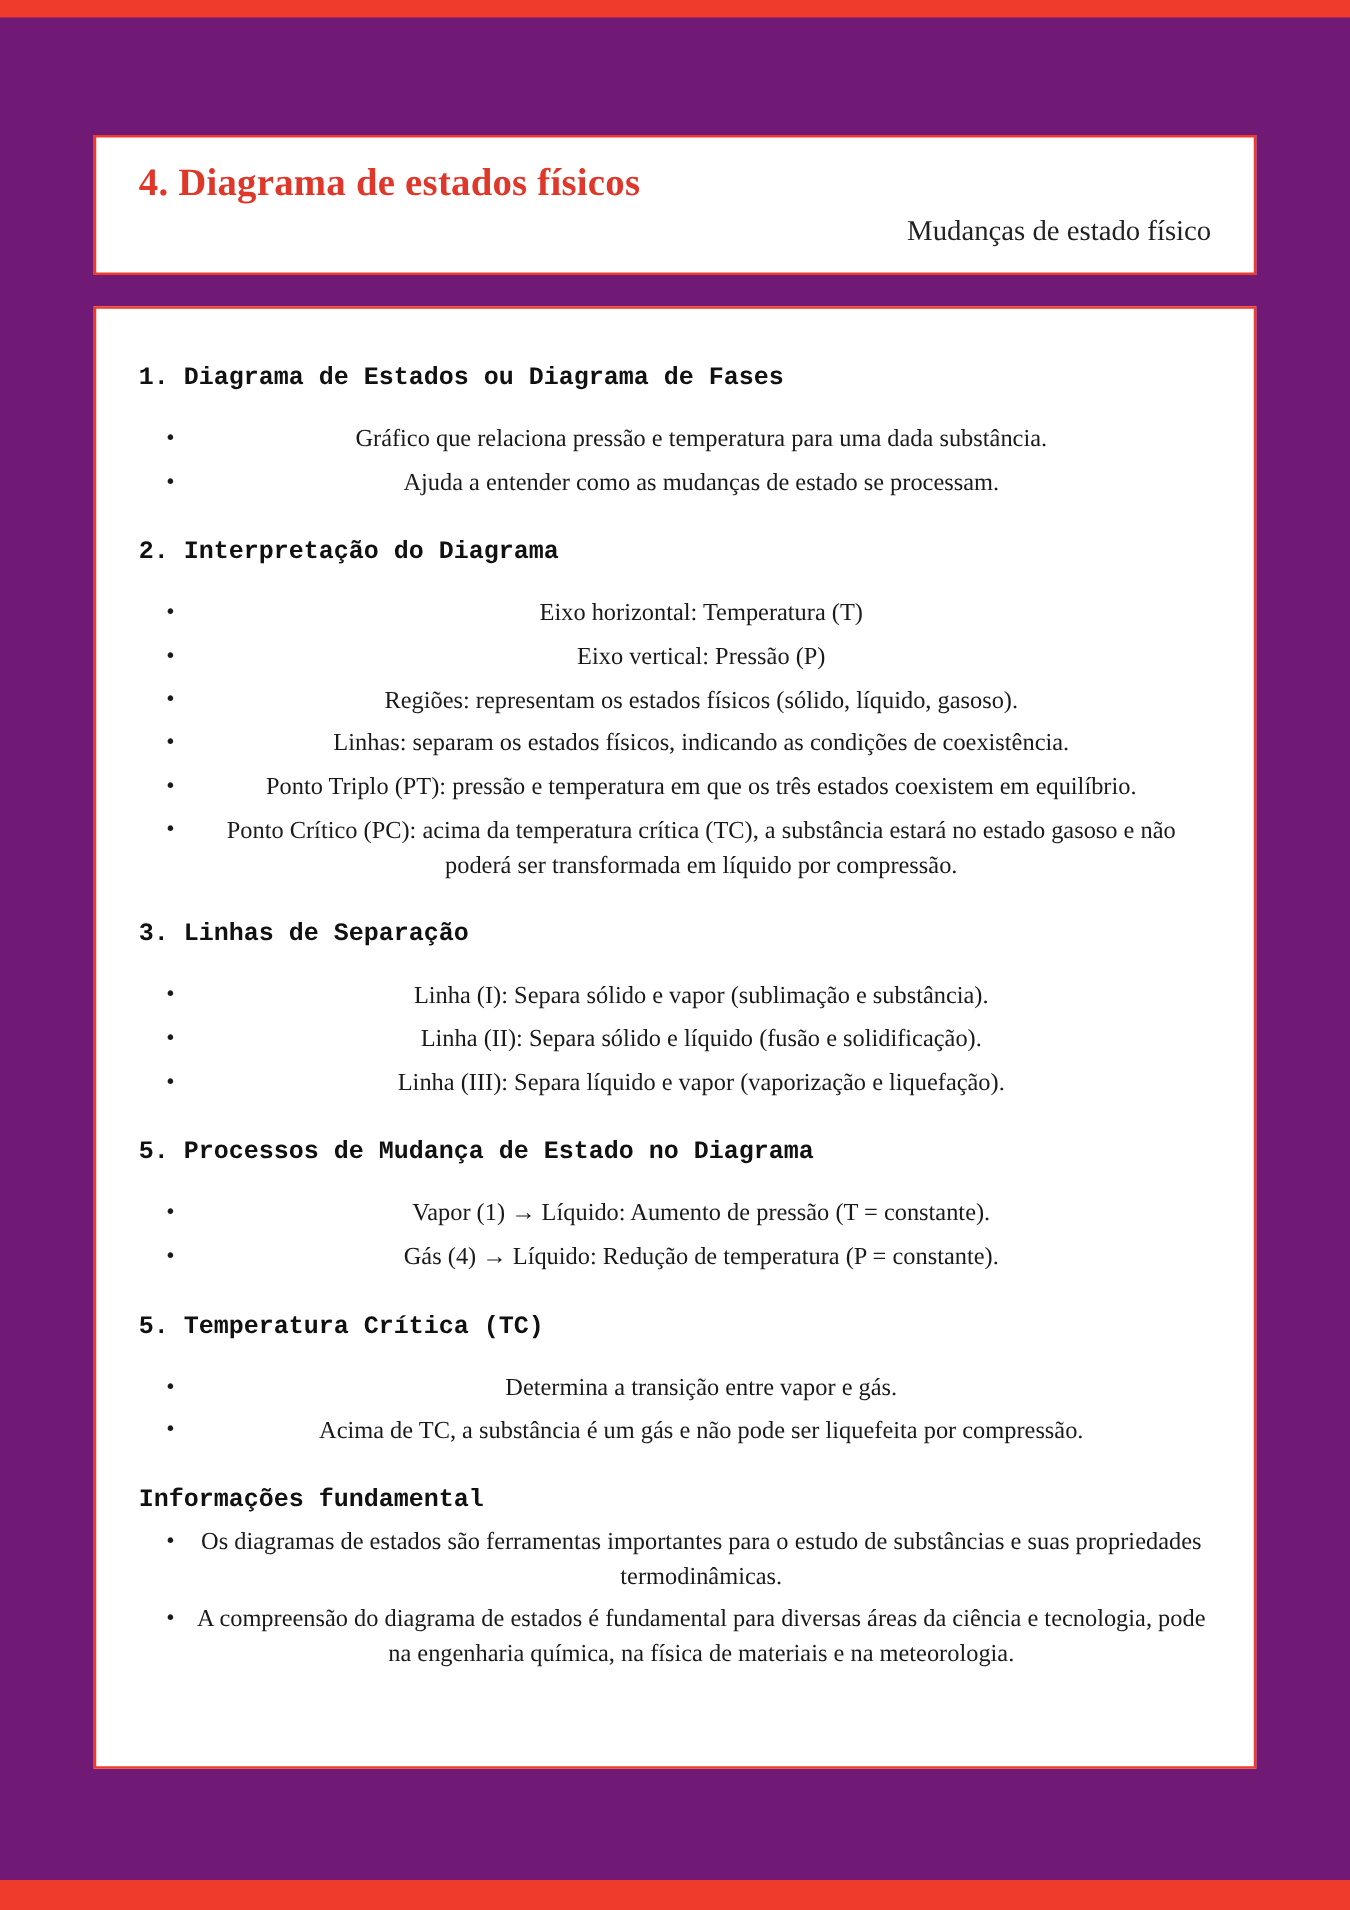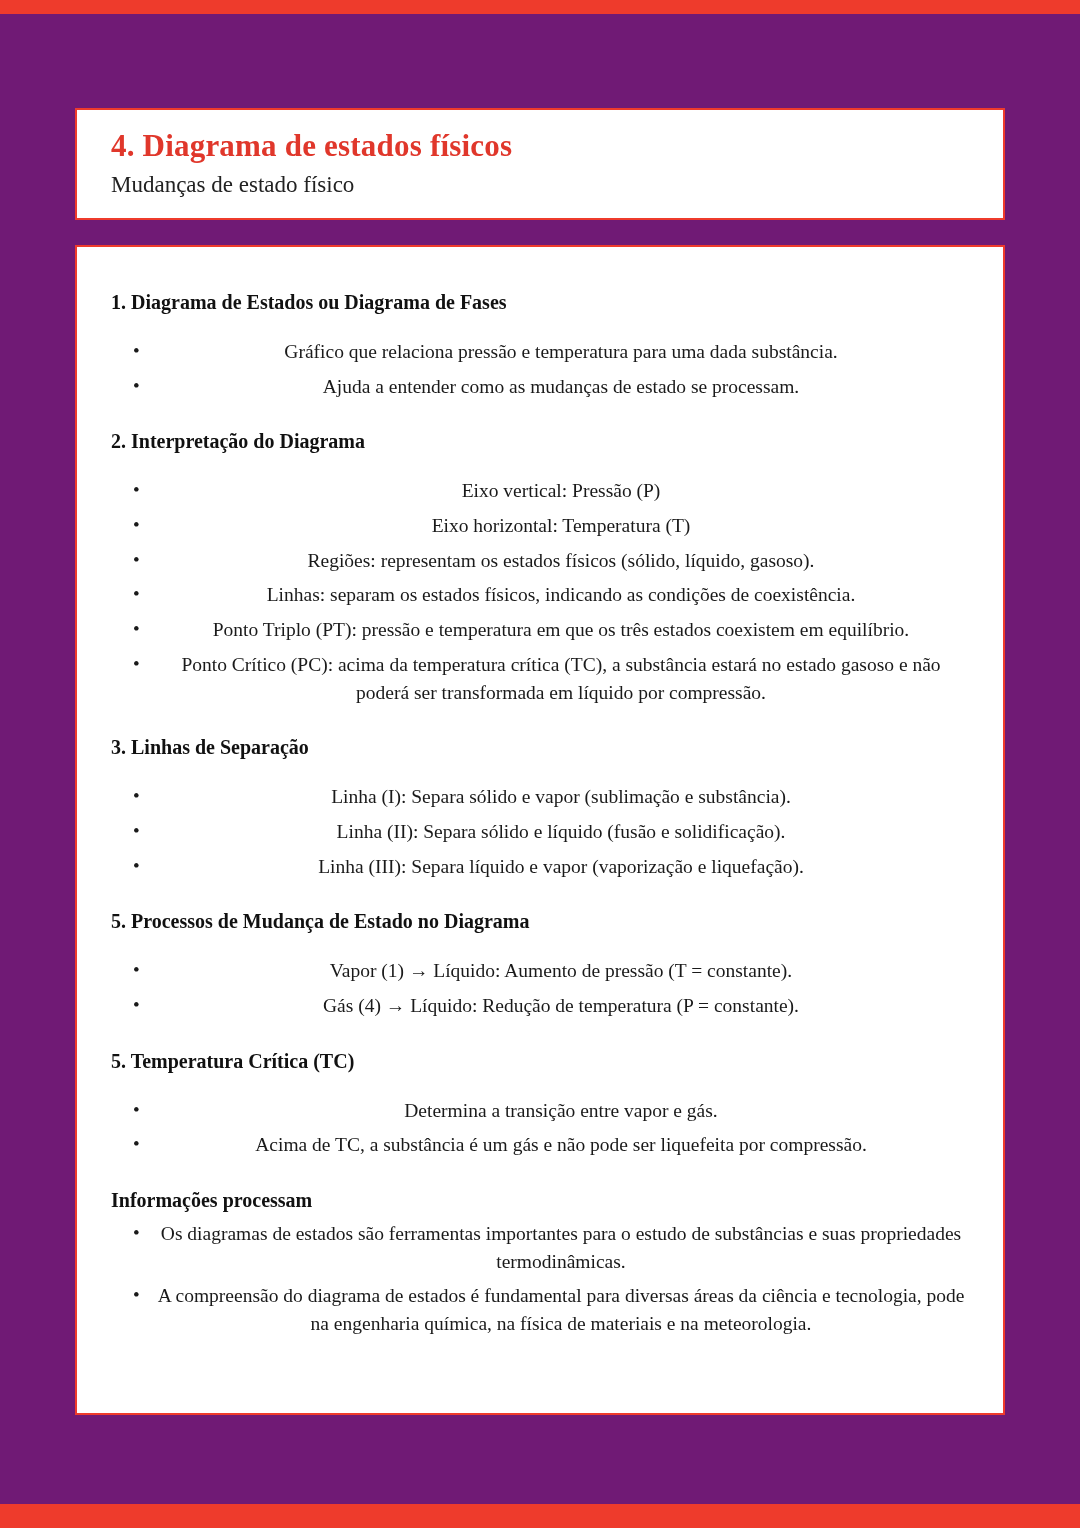--- a/index.html
+++ b/index.html
@@ -38,38 +38,40 @@
     color: #e0372b;
     font-size: 31px;
     font-weight: bold;
     letter-spacing: 0.2px;
     margin-bottom: 8px;
   }
   .title-box h2 {
     color: #222222;
     font-size: 23px;
     font-weight: normal;
+    text-align: right;
   }
 
   .content-box {
     position: absolute;
     left: 75px;
     top: 245px;
     width: 930px;
     height: 1170px;
     border: 2px solid #ee3b2c;
     background: #ffffff;
     padding: 44px 38px 30px 34px;
   }
   .section { margin-bottom: 30px; }
   .section h3 {
     font-size: 20px;
     font-weight: bold;
     color: #111111;
     margin-bottom: 24px;
+    font-family: Liberation Mono, monospace;
   }
   .section.tight h3 { margin-bottom: 8px; }
   .section ul {
     list-style: none;
     margin-left: 16px;
     text-align: center;
   }
   .section li {
     position: relative;
     font-size: 19.5px;
@@ -103,22 +105,22 @@
         <section class="section">
           <h3>1. Diagrama de Estados ou Diagrama de Fases</h3>
           <ul>
             <li>Gráfico que relaciona pressão e temperatura para uma dada substância.</li>
             <li>Ajuda a entender como as mudanças de estado se processam.</li>
           </ul>
         </section>
         <section class="section">
           <h3>2. Interpretação do Diagrama</h3>
           <ul>
+            <li>Eixo horizontal: Temperatura (T)</li>
             <li>Eixo vertical: Pressão (P)</li>
-            <li>Eixo horizontal: Temperatura (T)</li>
             <li>Regiões: representam os estados físicos (sólido, líquido, gasoso).</li>
             <li>Linhas: separam os estados físicos, indicando as condições de coexistência.</li>
             <li>Ponto Triplo (PT): pressão e temperatura em que os três estados coexistem em equilíbrio.</li>
             <li>Ponto Crítico (PC): acima da temperatura crítica (TC), a substância estará no estado gasoso e não poderá ser transformada em líquido por compressão.</li>
           </ul>
         </section>
         <section class="section">
           <h3>3. Linhas de Separação</h3>
           <ul>
             <li>Linha (I): Separa sólido e vapor (sublimação e substância).</li>
@@ -134,21 +136,21 @@
           </ul>
         </section>
         <section class="section">
           <h3>5. Temperatura Crítica (TC)</h3>
           <ul>
             <li>Determina a transição entre vapor e gás.</li>
             <li>Acima de TC, a substância é um gás e não pode ser liquefeita por compressão.</li>
           </ul>
         </section>
         <section class="section tight">
-          <h3>Informações processam</h3>
+          <h3>Informações fundamental</h3>
           <ul>
             <li>Os diagramas de estados são ferramentas importantes para o estudo de substâncias e suas propriedades termodinâmicas.</li>
             <li>A compreensão do diagrama de estados é fundamental para diversas áreas da ciência e tecnologia, pode na engenharia química, na física de materiais e na meteorologia.</li>
           </ul>
         </section>
       </div>
   </div>
 
   <div class="bar bar-bottom"></div>
 </div>

